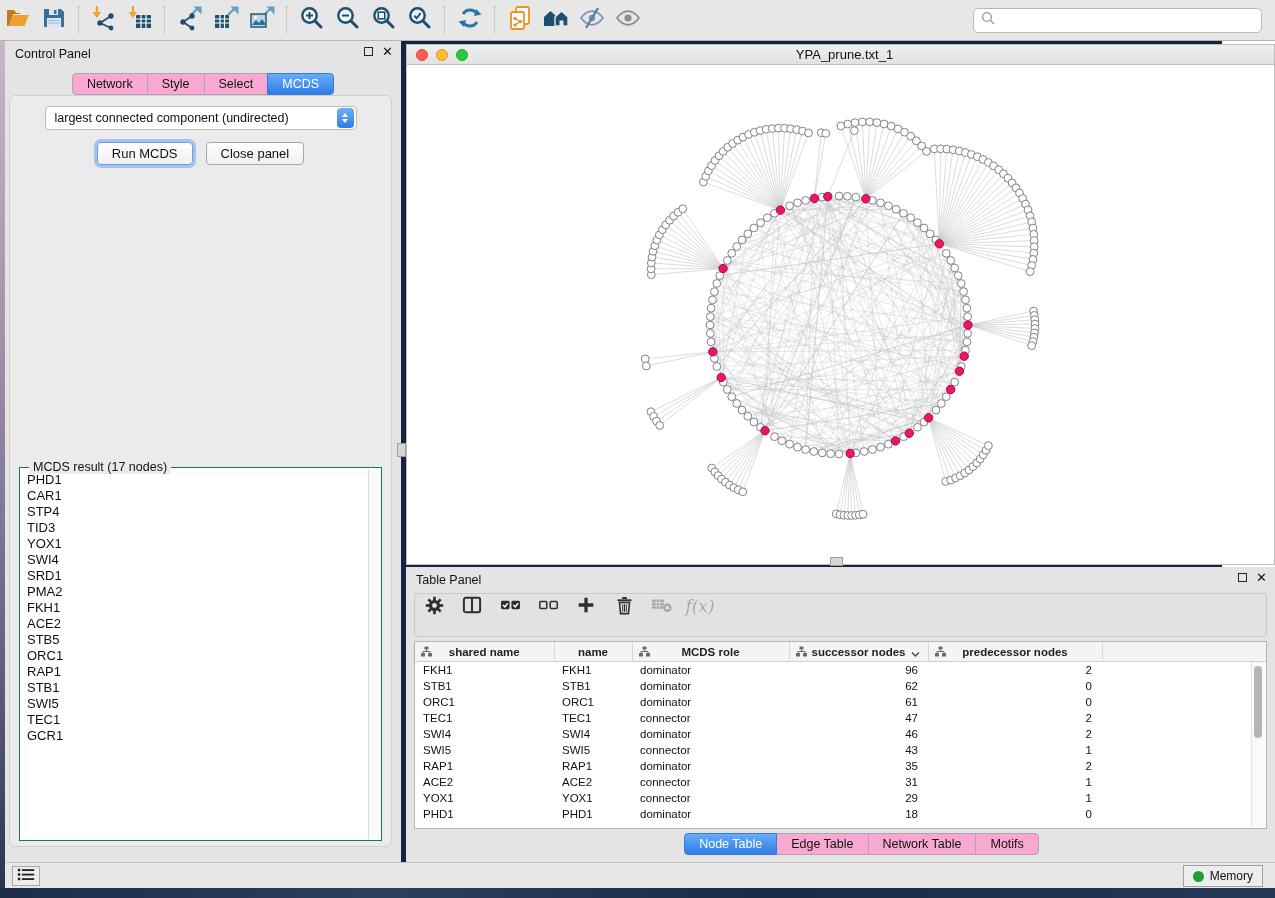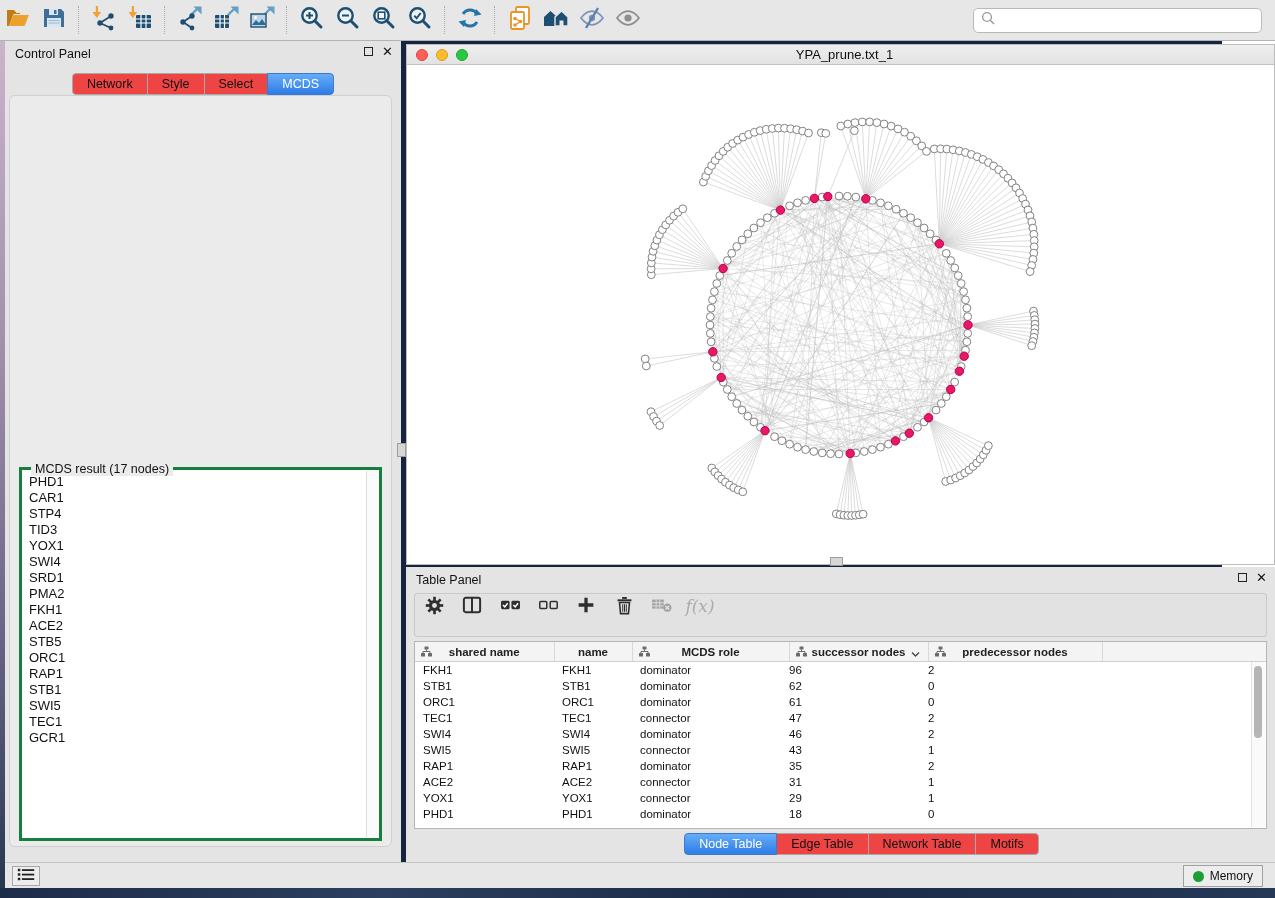--- a/index.html
+++ b/index.html
@@ -21,41 +21,41 @@
   .mag{margin:0 4px 0 7px;flex:0 0 auto;}
   
   .control-panel{position:absolute;left:5px;top:41px;width:396px;height:821px;background:#e4e4e4;}
   .panel-header{position:absolute;left:0;top:0;right:0;height:26px;display:flex;align-items:center;}
   .panel-title{font-size:12.5px;color:#111;margin-left:10px;}
   .win-icons{position:absolute;right:8px;top:5px;display:flex;gap:9px;align-items:center;}
   .win-float{width:9px;height:9px;border:1.6px solid #222;display:inline-block;box-sizing:border-box;}
   .win-close{font-size:13px;font-weight:700;color:#111;line-height:11px;}
   .seg-row{position:absolute;left:0;right:0;display:flex;justify-content:center;}
   .cp-tabs{top:32px;}
-  .seg{padding:3px 14px;font-size:12.5px;background:#ef4444;border:1px solid #a9a9a9;
+  .seg{padding:3px 14px;font-size:12.5px;background:#f9a8d4;border:1px solid #a9a9a9;
     margin-left:-1px;color:#111;position:relative;}
   .seg:first-child{border-top-left-radius:4px;border-bottom-left-radius:4px;margin-left:0;}
   .seg:last-child{border-top-right-radius:4px;border-bottom-right-radius:4px;}
   .seg.active{background:linear-gradient(#66adf8,#2e7ce6);color:#fff;border-color:#3a7ad0;z-index:2;}
   .cp-content{position:absolute;left:4px;right:9px;top:54px;height:752px;background:#ebebeb;
     border:1px solid #d0d0d0;border-radius:6px;box-sizing:border-box;}
   .crit-label{margin-top:18px;text-align:center;font-size:13px;color:#111;}
   .dropdown{margin:10px auto 0;width:312px;height:24px;background:#fff;border:1px solid #bdbdbd;
     border-radius:4px;display:flex;align-items:center;box-sizing:border-box;position:relative;}
   .dropdown-value{flex:1;font-size:12.5px;padding-left:9px;color:#111;white-space:nowrap;overflow:hidden;}
   .stepper{width:17px;height:20px;margin-right:2px;background:linear-gradient(#6eb1f9,#2f7ce7);
     border-radius:4px;display:flex;flex-direction:column;align-items:center;justify-content:center;gap:2px;}
   .chev-up{width:0;height:0;border-left:3.5px solid transparent;border-right:3.5px solid transparent;border-bottom:4.5px solid #fff;}
   .chev-dn{width:0;height:0;border-left:3.5px solid transparent;border-right:3.5px solid transparent;border-top:4.5px solid #fff;}
   .btn-row{margin-top:12px;display:flex;justify-content:center;gap:13px;}
   .btn{font-size:13px;color:#111;background:linear-gradient(#ffffff,#f0f0f0);
     border:1px solid #a8a8a8;border-radius:4px;padding:3px 14px;}
   .btn.focus{box-shadow:0 0 0 3px rgba(110,160,250,.55);border-color:#6f9fd8;}
   .mcds-box{position:absolute;left:9px;right:9px;top:371px;height:374px;background:#fff;
-    border:3px solid #15803d;box-sizing:border-box;}
+    border:1px solid #15803d;box-sizing:border-box;}
   .mcds-legend{position:absolute;top:-8px;left:9px;background:#ebebeb;padding:0 4px;font-size:12.5px;color:#111;}
   .mcds-list{position:absolute;left:0;top:4px;bottom:0;right:13px;overflow:hidden;padding-left:7px;}
   .mcds-item{font-size:13px;line-height:16px;color:#111;}
   .mcds-track{position:absolute;right:1px;top:1px;bottom:1px;width:11px;background:#fbfbfb;border-left:1px solid #ddd;}
   
   .v-handle{position:absolute;left:397px;top:443px;width:9px;height:14px;background:#d6d6d6;
     border:1px solid #9e9e9e;box-sizing:border-box;}
   .h-handle{position:absolute;left:830px;top:557px;width:13px;height:9px;background:#d6d6d6;
     border:1px solid #9e9e9e;box-sizing:border-box;}
   
@@ -78,21 +78,21 @@
   .fx{font-family:"DejaVu Serif","Liberation Serif",serif;font-style:italic;font-size:17px;color:#ababab;}
   .tbl-wrap{position:absolute;left:8px;right:8px;top:74px;height:188px;background:#fff;
     border:1px solid #b5b5b5;box-sizing:border-box;overflow:hidden;}
   table.data{border-collapse:collapse;width:100%;table-layout:fixed;}
   table.data th{height:19px;background:#f4f4f4;border-right:1px solid #d8d8d8;border-bottom:1px solid #cfcfcf;
     font-weight:700;font-size:11.5px;color:#222;text-align:center;position:relative;padding:0;}
   table.data th.filler{border-right:none;}
   .tree-ic{position:absolute;left:6px;top:4px;}
   .sort-ic{position:absolute;right:8px;top:6px;}
   table.data td{height:16px;font-size:11.5px;color:#111;padding:0 0 0 8px;white-space:nowrap;overflow:hidden;}
-  table.data td.num{padding:0 10px 0 0;}
+  table.data td.num{text-align:right;padding:0 10px 0 0;}
   .tbl-scroll{position:absolute;right:1px;top:20px;bottom:1px;width:13px;background:#fafafa;border-left:1px solid #e2e2e2;}
   .tbl-thumb{position:absolute;left:2px;top:4px;width:8px;height:72px;background:#b5b5b5;border-radius:4px;}
   .tp-tabs{top:266px;margin-left:42px;}
   
   .status-bar{position:absolute;left:5px;top:862px;width:1270px;height:26px;background:#e7e7e7;
     border-top:1px solid #c6c6c6;box-sizing:border-box;}
   .list-btn{position:absolute;left:7px;top:3px;width:28px;height:20px;background:#ededed;
     border:1px solid #a8a8a8;display:flex;align-items:center;justify-content:center;box-sizing:border-box;}
   .memory-btn{position:absolute;right:12px;top:2px;height:22px;background:#ededed;border:1px solid #a0a0a0;
     display:flex;align-items:center;padding:0 9px;gap:6px;box-sizing:border-box;}
@@ -261,20 +261,31 @@
         <span class="win-close">✕</span>
       </span>
     </div>
     <div class="seg-row cp-tabs">
         <div class="seg">Network</div>
         <div class="seg">Style</div>
         <div class="seg">Select</div>
         <div class="seg active">MCDS</div>
       </div>
     <div class="cp-content">
+      <div class="dropdown">
+        <span class="dropdown-value">largest connected component (undirected)</span>
+        <span class="stepper">
+            <span class="chev-up"></span>
+            <span class="chev-dn"></span>
+          </span>
+      </div>
+      <div class="btn-row">
+        <button class="btn focus">Run MCDS</button>
+        <button class="btn">Close panel</button>
+      </div>
       <div class="mcds-box">
         <span class="mcds-legend">MCDS result (17 nodes)</span>
         <div class="mcds-list">
             <div class="mcds-item">PHD1</div>
             <div class="mcds-item">CAR1</div>
             <div class="mcds-item">STP4</div>
             <div class="mcds-item">TID3</div>
             <div class="mcds-item">YOX1</div>
             <div class="mcds-item">SWI4</div>
             <div class="mcds-item">SRD1</div>

